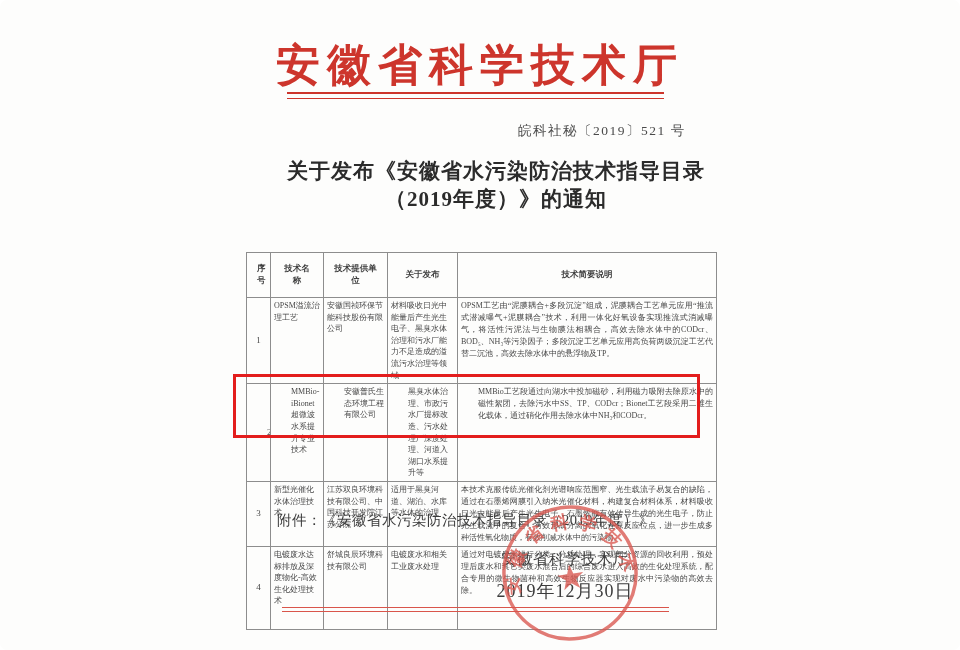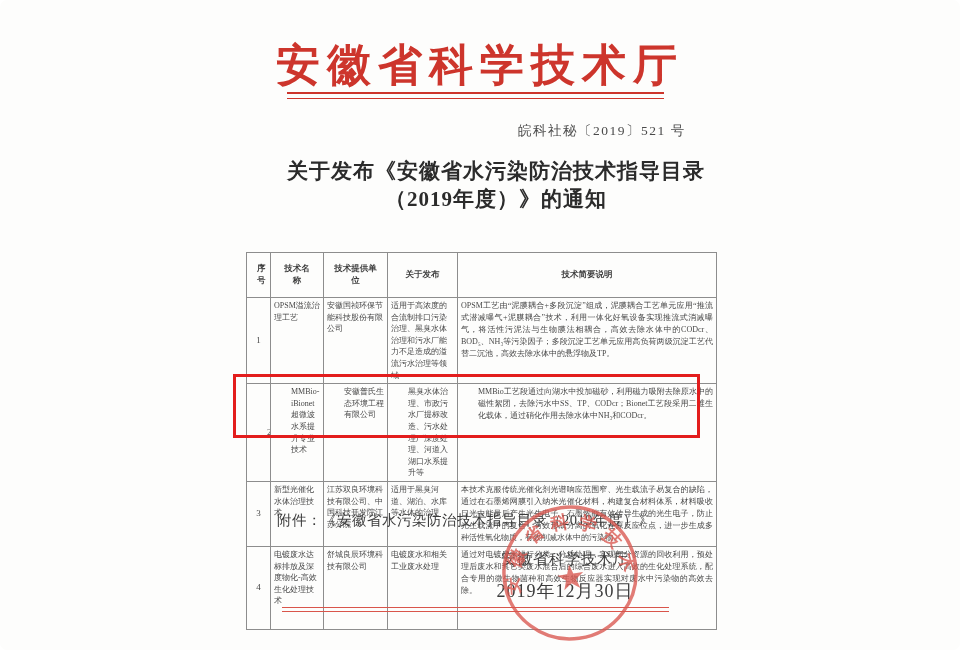--- a/index.html
+++ b/index.html
@@ -98,21 +98,21 @@
         <th>技术提供单位</th>
         <th>关于发布</th>
         <th>技术简要说明</th>
       </tr>
     </thead>
     <tbody>
       <tr class="r1">
         <td class="c-no">1</td>
         <td class="c-name">OPSM溢流治理工艺</td>
         <td class="c-prov">安徽国祯环保节能科技股份有限公司</td>
-        <td class="c-scope">适用于高浓度的合流制排口污染治理、黑臭水体治理和污水厂能力不足造成的溢流污水治理等领域</td>
+        <td class="c-scope">材料吸收日光中能量后产生光生电子、黑臭水体治理和污水厂能力不足造成的溢流污水治理等领域</td>
         <td class="c-sum">OPSM工艺由“泥膜耦合+多段沉淀”组成，泥膜耦合工艺单元应用“推流式潜减曝气+泥膜耦合”技术，利用一体化好氧设备实现推流式消减曝气，将活性污泥法与生物膜法相耦合，高效去除水体中的CODcr、BOD₅、NH₃等污染因子；多段沉淀工艺单元应用高负荷两级沉淀工艺代替二沉池，高效去除水体中的悬浮物及TP。</td>
       </tr>
       <tr class="r2">
         <td class="c-no">2</td>
         <td class="c-name">MMBio-iBionet超微波水系提升专业技术</td>
         <td class="c-prov">安徽普氏生态环境工程有限公司</td>
         <td class="c-scope">黑臭水体治理、市政污水厂提标改造、污水处理厂深度处理、河道入湖口水系提升等</td>
         <td class="c-sum">MMBio工艺段通过向湖水中投加磁砂，利用磁力吸附去除原水中的磁性絮团，去除污水中SS、TP、CODcr；Bionet工艺段采用二维生化载体，通过硝化作用去除水体中NH₃和CODcr。</td>
       </tr>
       <tr class="r3">

